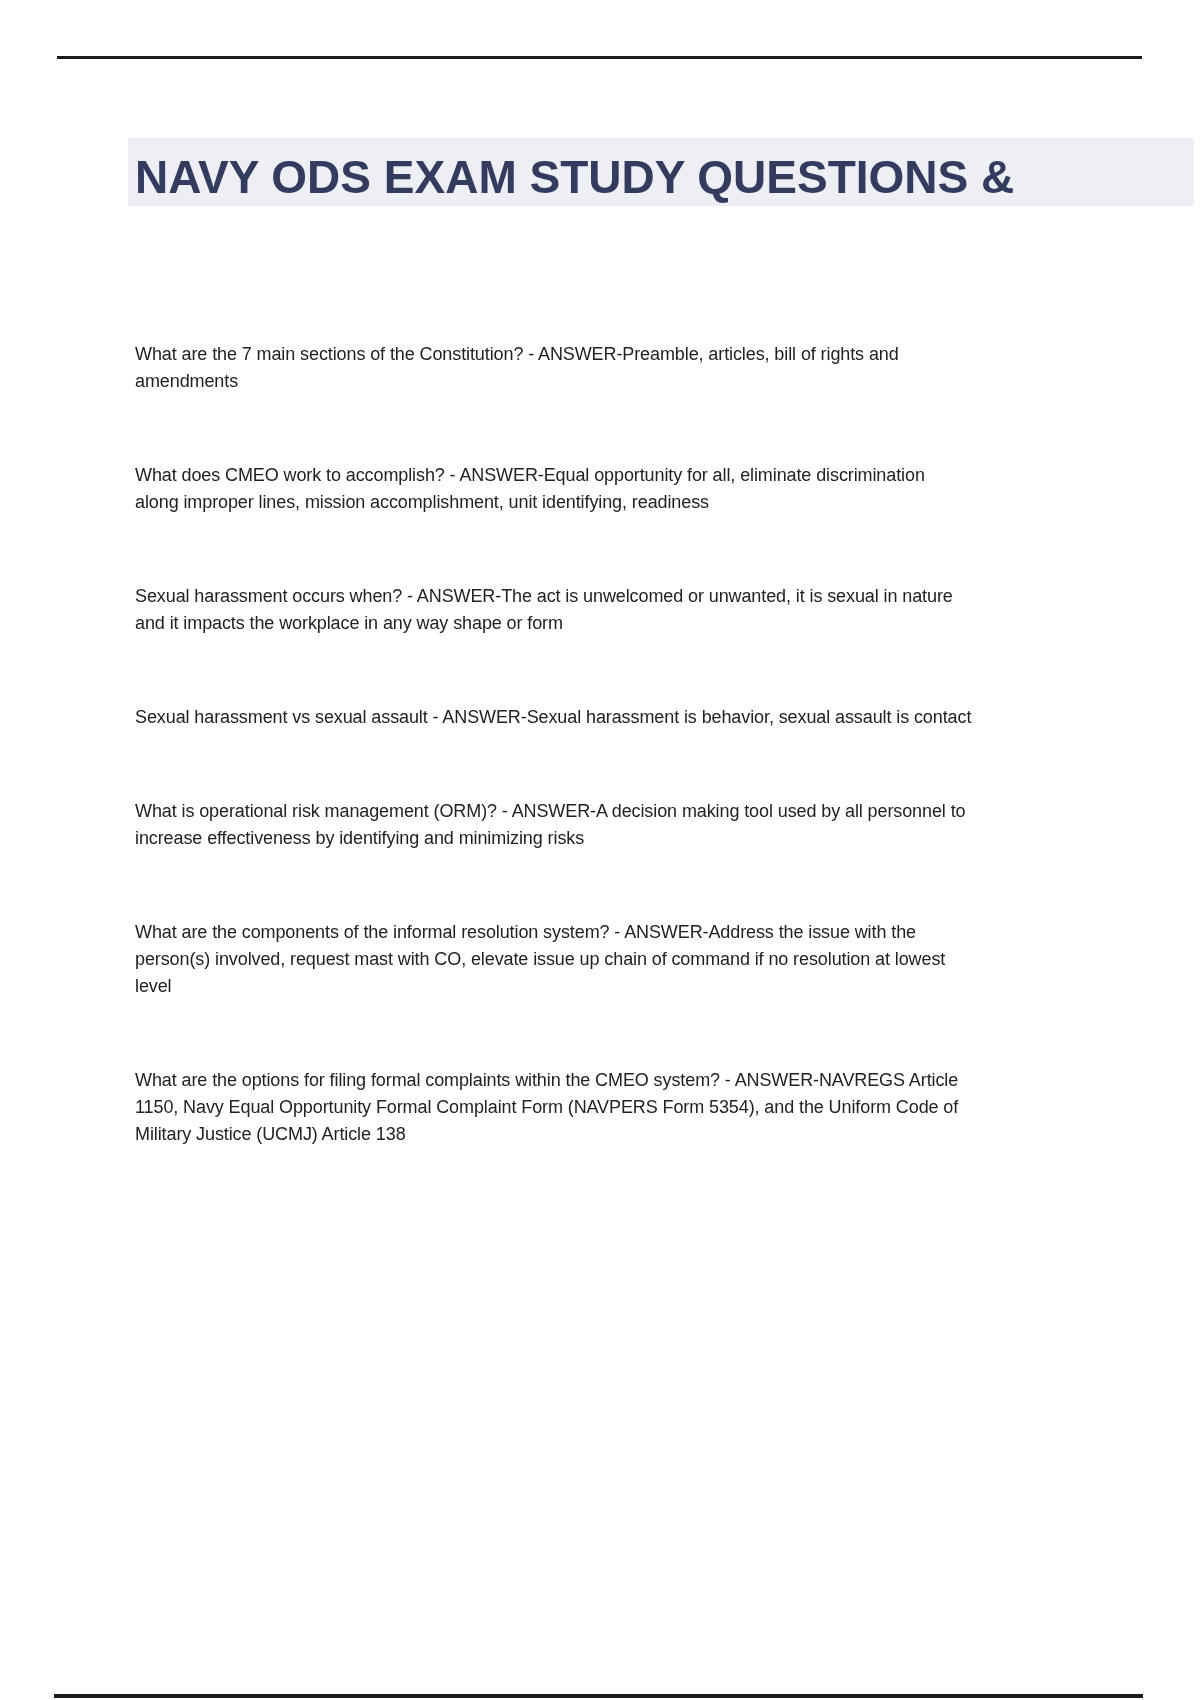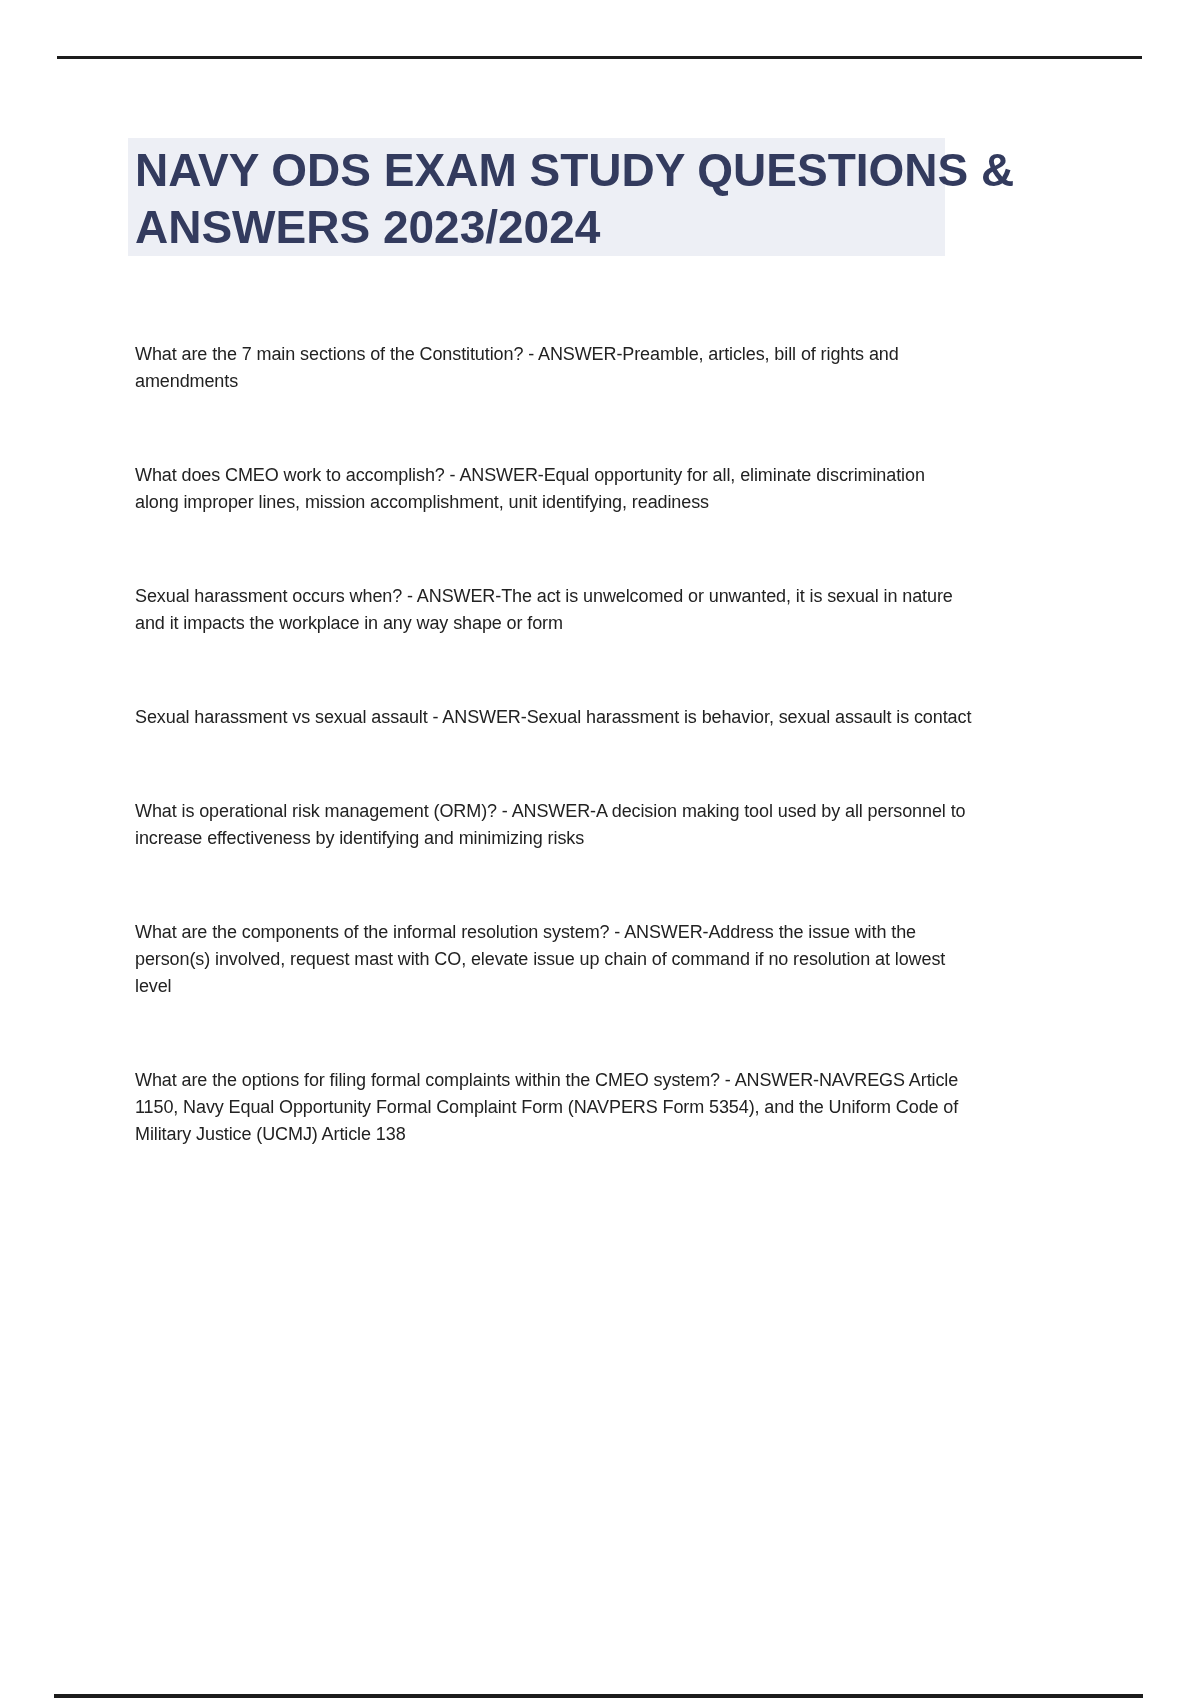--- a/index.html
+++ b/index.html
@@ -28,23 +28,23 @@
   .rule-bottom {
     left: 54px;
     top: 1694px;
     width: 1089px;
     height: 4px;
   }
   .title-block {
     position: absolute;
     left: 128px;
     top: 138px;
-    width: 817px;
+    width: 1066px;
     box-sizing: border-box;
-    padding: 4px 0 0 7px;
+    padding: 11px 0 0 7px;
     background: #edeff5;
     color: #333b5e;
     font-size: 46px;
     font-weight: bold;
     line-height: 57px;
     white-space: nowrap;
   }
   .qa-list {
     position: absolute;
     left: 135px;
@@ -62,21 +62,20 @@
 </style>
 </head>
 <body>
 
 <div class="page">
 
   <div class="rule rule-top"></div>
 
   <div class="title-block">
     <div>NAVY ODS EXAM STUDY QUESTIONS &amp;</div>
-    <div>ANSWERS 2023/2024</div>
   </div>
 
   <div class="qa-list">
     <p>What are the 7 main sections of the Constitution? - ANSWER-Preamble, articles, bill of rights and
 amendments</p>
     <p>What does CMEO work to accomplish? - ANSWER-Equal opportunity for all, eliminate discrimination
 along improper lines, mission accomplishment, unit identifying, readiness</p>
     <p>Sexual harassment occurs when? - ANSWER-The act is unwelcomed or unwanted, it is sexual in nature
 and it impacts the workplace in any way shape or form</p>
     <p>Sexual harassment vs sexual assault - ANSWER-Sexual harassment is behavior, sexual assault is contact</p>

